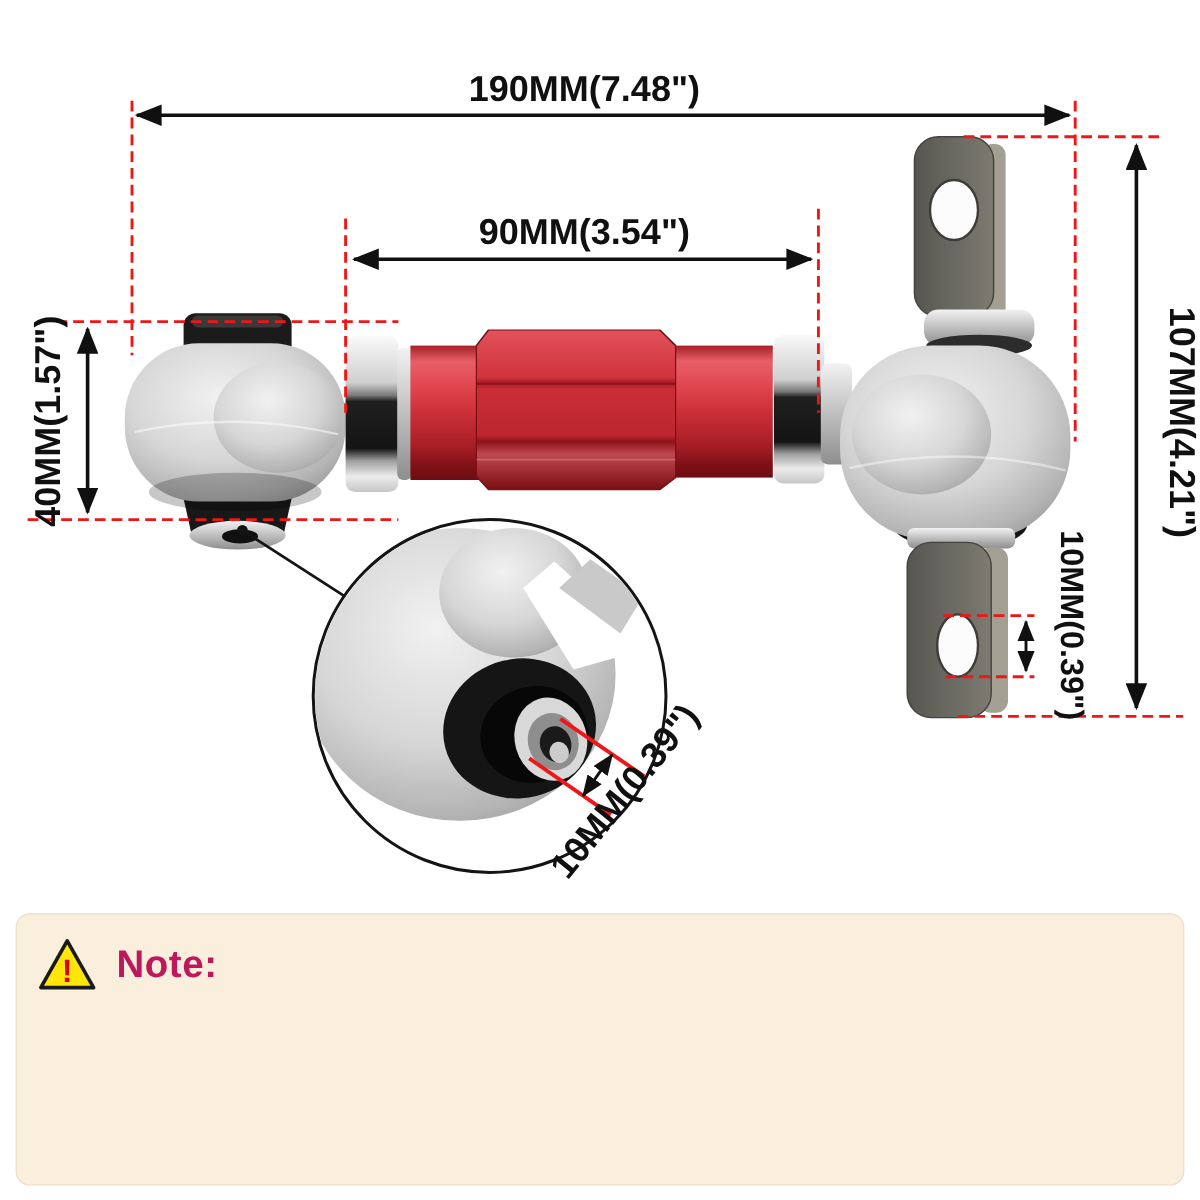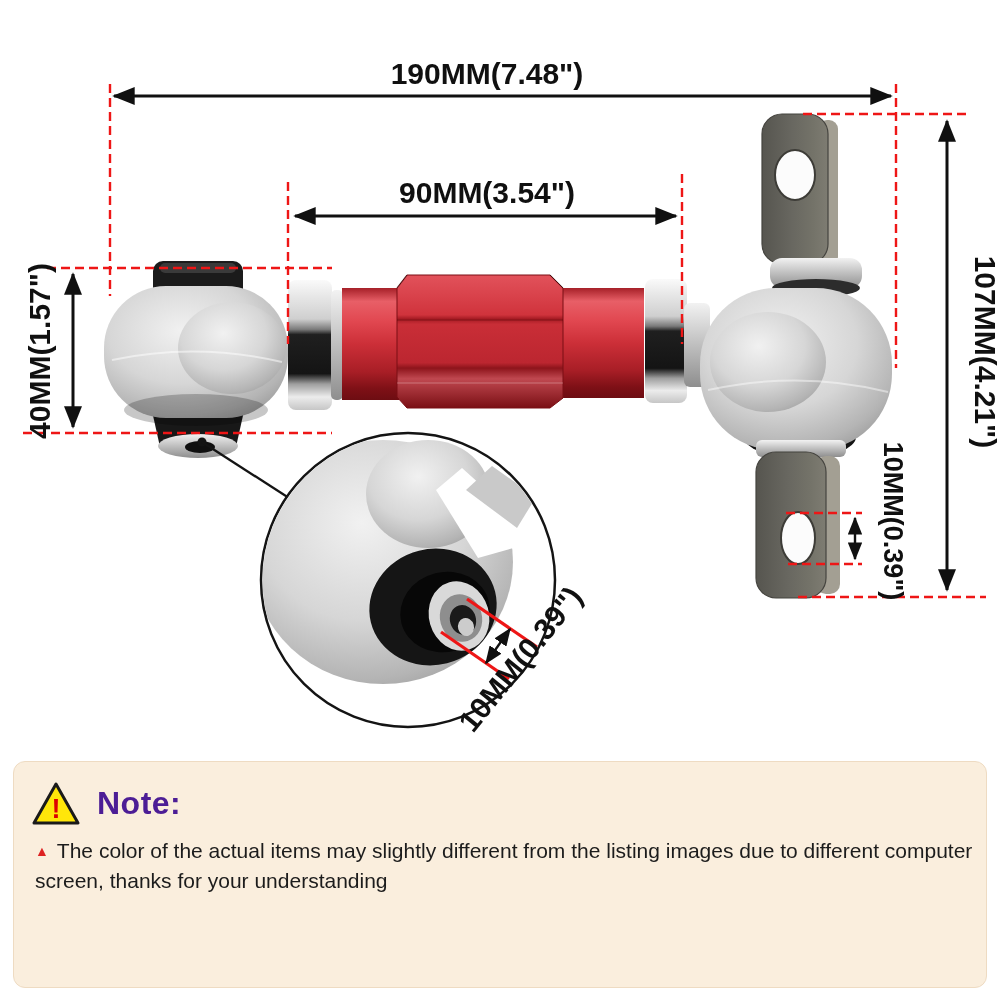--- a/index.html
+++ b/index.html
@@ -18,21 +18,21 @@
   .dtb { font-family:"Liberation Sans",sans-serif; font-size:30px; font-weight:700; fill:#101010; }
   .dts { font-family:"Liberation Sans",sans-serif; font-size:27px; font-weight:700; fill:#101010; }
 
   
   .note-panel {
     position:absolute; left:13px; top:761px; width:974px; height:227px;
     background:#faeedd; border:1px solid #eedbc2; border-radius:12px;
     box-sizing:border-box; padding:12px 6px 0 17px;
   }
   .note-header { display:flex; align-items:center; gap:16px; height:50px; padding-top:4px; }
-  .note-title { font-size:32px; font-weight:bold; color:#4c1d95; letter-spacing:0.5px; }
+  .note-title { font-size:32px; font-weight:bold; color:#be185d; letter-spacing:0.5px; }
   .note-items { margin-top:9px; }
   .note-item {
     padding-left:4px; font-size:21px; line-height:27px; color:#1c1c1c; margin-bottom:4px;
   }
   .bullet { font-size:14px; color:#dd2222; margin-right:8px; position:relative; top:-2px; }
 </style>
 </head>
 <body>
 
 <div class="page">
@@ -210,17 +210,16 @@
 
   <div class="note-panel">
     <div class="note-header">
       <svg width="50" height="45" viewBox="0 0 50 45">
         <path d="M25,3 L47,42 L3,42 Z" fill="#ffe60a" stroke="#1a1a1a" stroke-width="3" stroke-linejoin="round"></path>
         <text x="25" y="37" text-anchor="middle" font-family="Liberation Sans, sans-serif" font-size="27" font-weight="bold" fill="#dd0000">!</text>
       </svg>
       <span class="note-title">Note:</span>
     </div>
     <div class="note-items">
-      <div class="note-item"><span class="bullet">▲</span><span>The color of the actual items may slightly different from the listing images due to different computer screen, thanks for your understanding</span></div>
     </div>
   </div>
 
 </div>
 
 </body></html>

